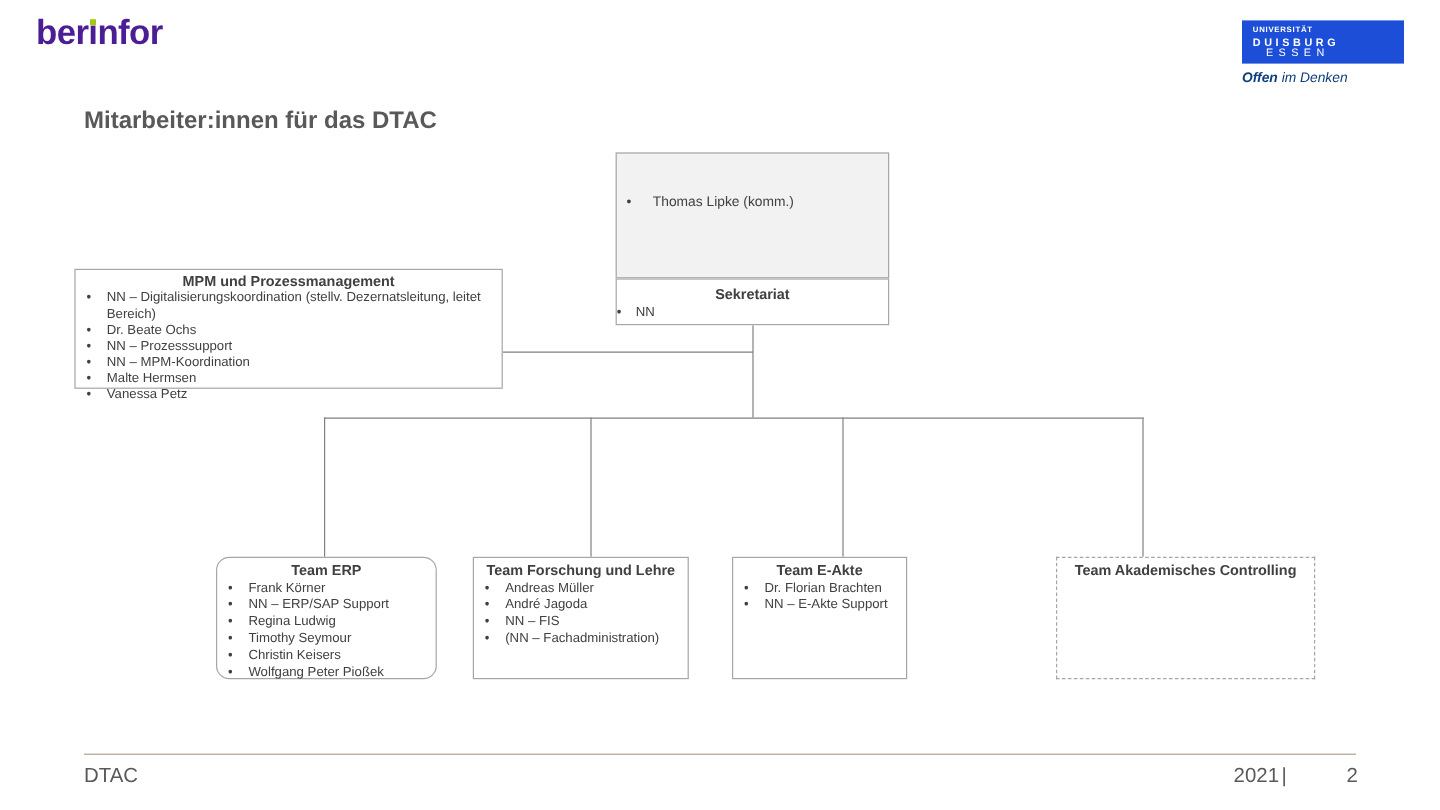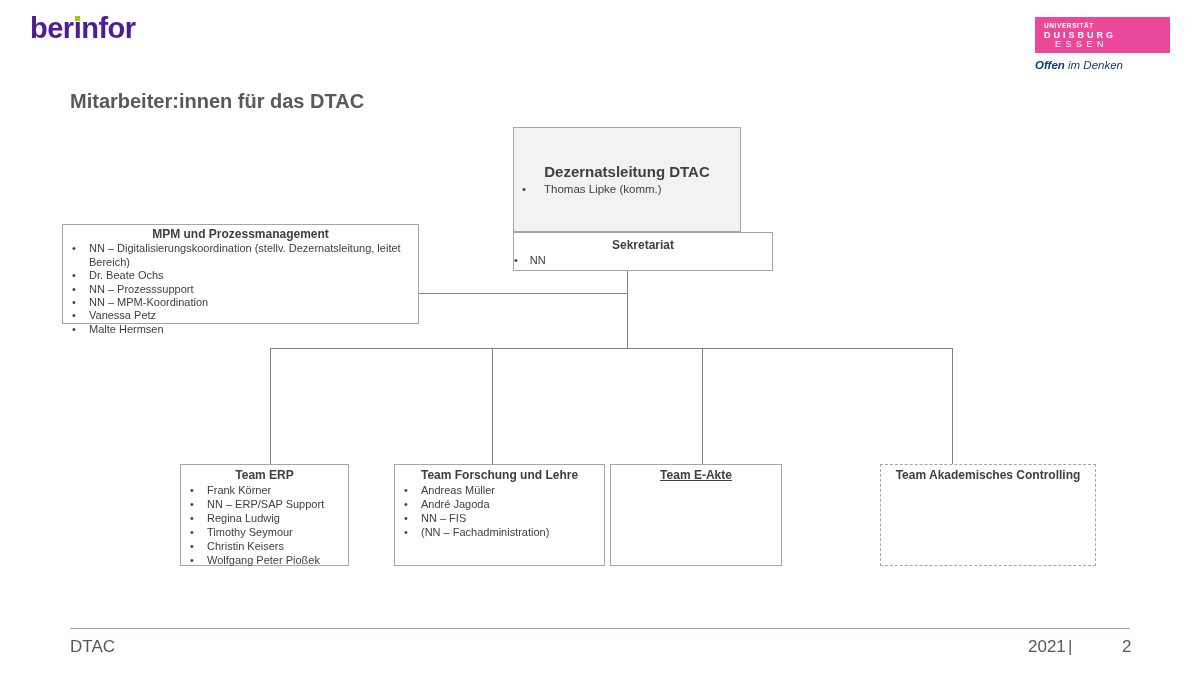--- a/index.html
+++ b/index.html
@@ -12,21 +12,21 @@
   
   .berinfor {
     position:absolute; left:30px; top:12px;
     font-size:29px; font-weight:bold; color:#4c1d95; letter-spacing:-0.5px;
   }
   .bi-i { position:relative; display:inline-block; }
   .bi-dot { position:absolute; top:4px; left:1px; width:5px; height:5px; background:#a6c61c; }
 
   .ude { position:absolute; left:1035px; top:17px; width:135px; }
   .ude-box {
-    background:#ec4899; color:#ffffff; width:135px; height:36px;
+    background:#1d4ed8; color:#ffffff; width:135px; height:36px;
     box-sizing:border-box; padding:5px 0 0 9px;
   }
   .ude-l1 { font-size:6.5px; font-weight:bold; letter-spacing:0.6px; }
   .ude-l2 { font-size:9px;  font-weight:bold; letter-spacing:3px; margin-top:1px; }
   .ude-l3 { font-size:9px;  font-weight:normal; letter-spacing:4.5px; margin-left:11px; margin-top:-1px; }
   .ude-slogan { margin-top:6px; font-size:11.5px; font-style:italic; color:#0c3d7c; }
   .ude-slogan .sl-b { font-weight:bold; }
 
   .page-title {
     position:absolute; left:70px; top:90px;
@@ -52,28 +52,28 @@
   .center-list li.member::before { content:"\2022"; position:static; margin-right:12px; }
 
   .leadership {
     left:513px; top:127px; width:228px; height:105px;
     background:#f2f2f2; padding-top:34px;
   }
   .leadership .box-title { font-size:15px; padding-bottom:3px; }
   .leadership li.member { padding-left:30px; font-size:11.5px; }
   .leadership li.member::before { left:8px; }
 
-  .sekretariat { left:513px; top:232px; width:260px; height:39px; padding-top:2px; }
+  .sekretariat { left:513px; top:232px; width:228px; height:39px; padding-top:2px; }
 
   .mpm { left:62px; top:224px; width:357px; height:100px; line-height:13.4px; }
 
   .team  { top:464px; height:102px; }
-  .team-erp   { left:180px; width:169px; }
-  .team-ful   { left:394px; width:211px; }
-  .team-eakte { left:610px; width:172px;text-decoration:underline; }
+  .team-erp   { left:180px; width:184px;border-radius:11px; }
+  .team-ful   { left:394px; width:180px; }
+  .team-eakte { left:610px; width:146px; }
   .team-ac    { left:880px; width:216px; border-style:dashed; }
 
   
   .footer-line {
     position:absolute; left:70px; top:628px; width:1060px; height:0;
     border-top:1.5px solid #b2a18c;
   }
   .footer-text { position:absolute; top:637px; font-size:17px; color:#595959; }
   .footer-left  { left:70px; }
   .footer-year  { left:1028px; }
@@ -102,42 +102,41 @@
     <div class="ude-l1">UNIVERSITÄT</div>
     <div class="ude-l2">DUISBURG</div>
     <div class="ude-l3">ESSEN</div>
   </div>
   <div class="ude-slogan"><span class="sl-b">Offen</span> <span>im Denken</span></div>
 </div>
 
 <div class="page-title">Mitarbeiter:innen für das DTAC</div>
 
 <div class="box leadership">
-  <div class="box-title">Dezernatsleitung DTAC</div>
   <ul class="members">
       <li class="member">Thomas Lipke (komm.)</li>
     </ul>
 </div>
 
 <div class="box sekretariat">
   <div class="box-title">Sekretariat</div>
   <ul class="members center-list">
       <li class="member">NN</li>
     </ul>
 </div>
 
 <div class="box mpm">
   <div class="box-title">MPM und Prozessmanagement</div>
   <ul class="members">
       <li class="member">NN – Digitalisierungskoordination (stellv. Dezernatsleitung, leitet Bereich)</li>
       <li class="member">Dr. Beate Ochs</li>
       <li class="member">NN – Prozesssupport</li>
       <li class="member">NN – MPM-Koordination</li>
+      <li class="member">Malte Hermsen</li>
       <li class="member">Vanessa Petz</li>
-      <li class="member">Malte Hermsen</li>
     </ul>
 </div>
 
 <div class="box team team-erp">
   <div class="box-title">Team ERP</div>
   <ul class="members">
       <li class="member">Frank Körner</li>
       <li class="member">NN – ERP/SAP Support</li>
       <li class="member">Regina Ludwig</li>
       <li class="member">Timothy Seymour</li>
@@ -151,20 +150,24 @@
   <ul class="members">
       <li class="member">Andreas Müller</li>
       <li class="member">André Jagoda</li>
       <li class="member">NN – FIS</li>
       <li class="member">(NN – Fachadministration)</li>
     </ul>
 </div>
 
 <div class="box team team-eakte">
   <div class="box-title">Team E-Akte</div>
+  <ul class="members">
+      <li class="member">Dr. Florian Brachten</li>
+      <li class="member">NN – E-Akte Support</li>
+    </ul>
 </div>
 
 <div class="box team team-ac">
   <div class="box-title">Team Akademisches Controlling</div>
 </div>
 
 <div class="footer-line"></div>
 <div class="footer-text footer-left">DTAC</div>
 <div class="footer-text footer-year">2021</div>
 <div class="footer-text footer-sep">|</div>

